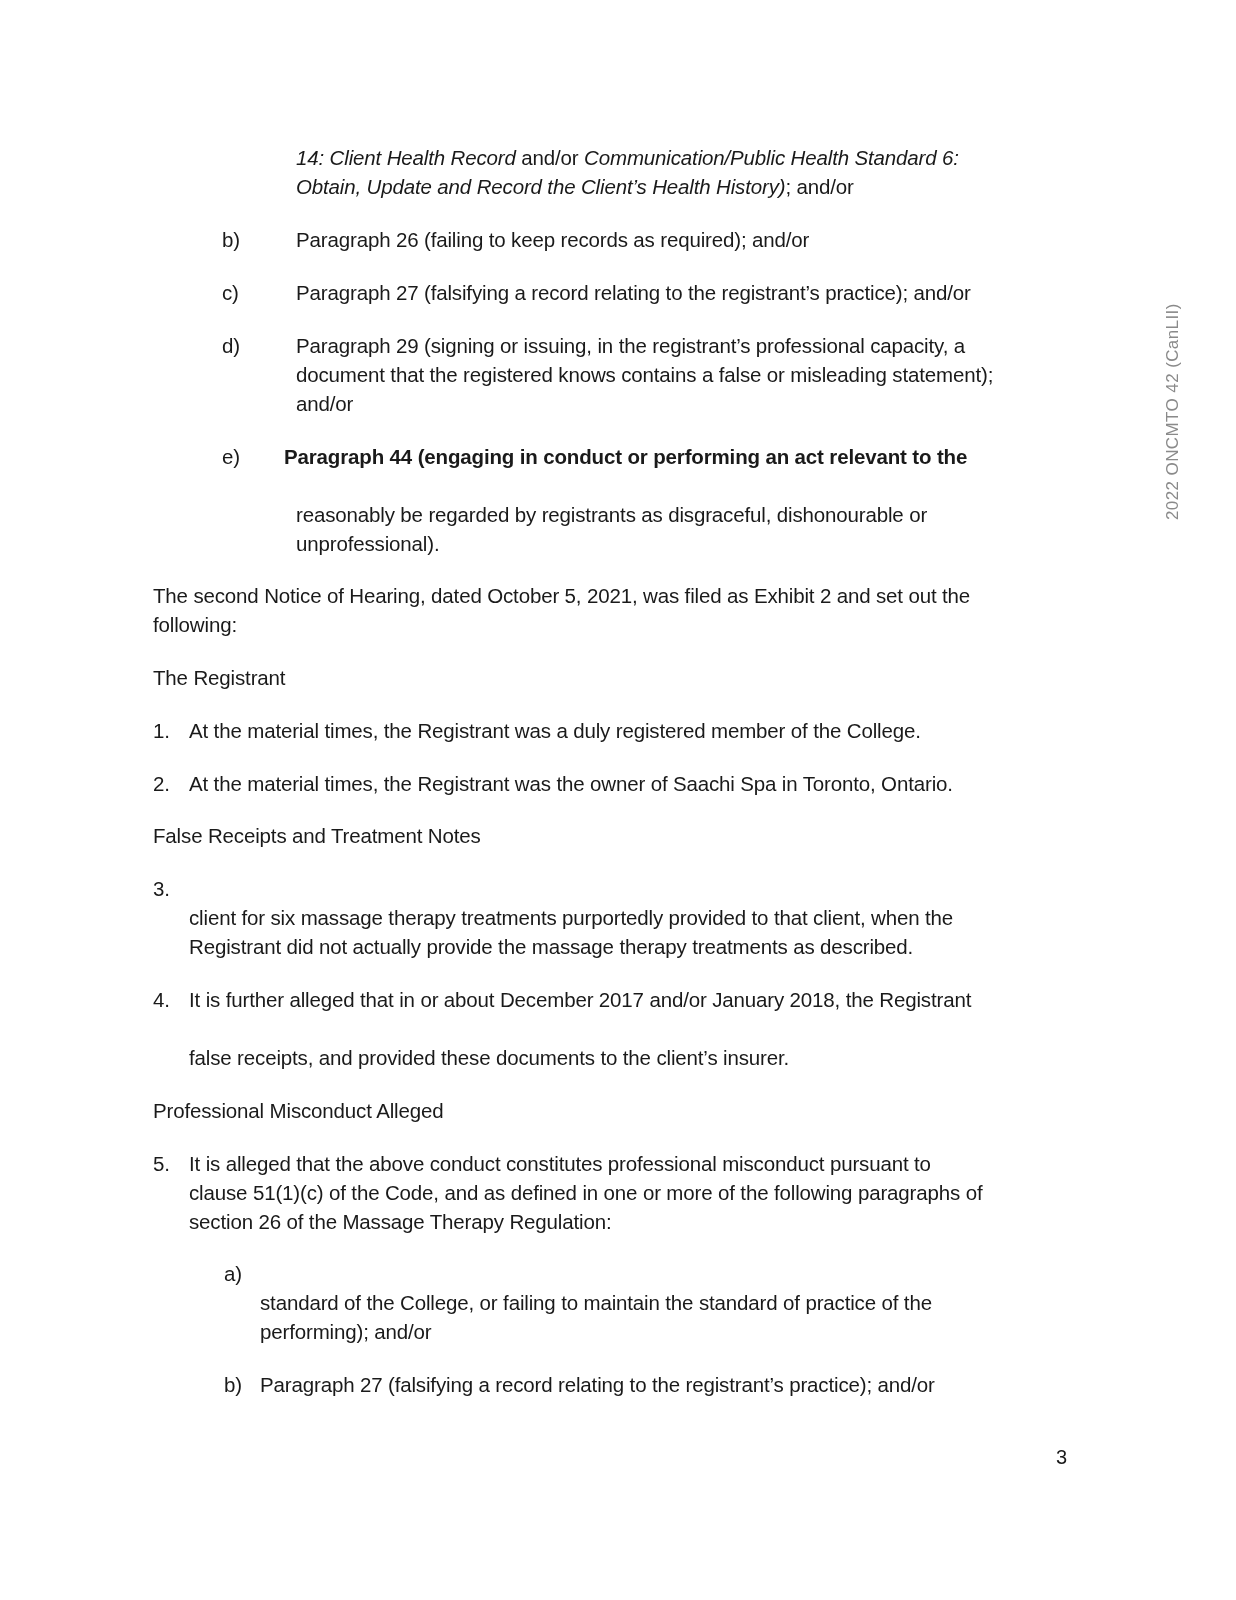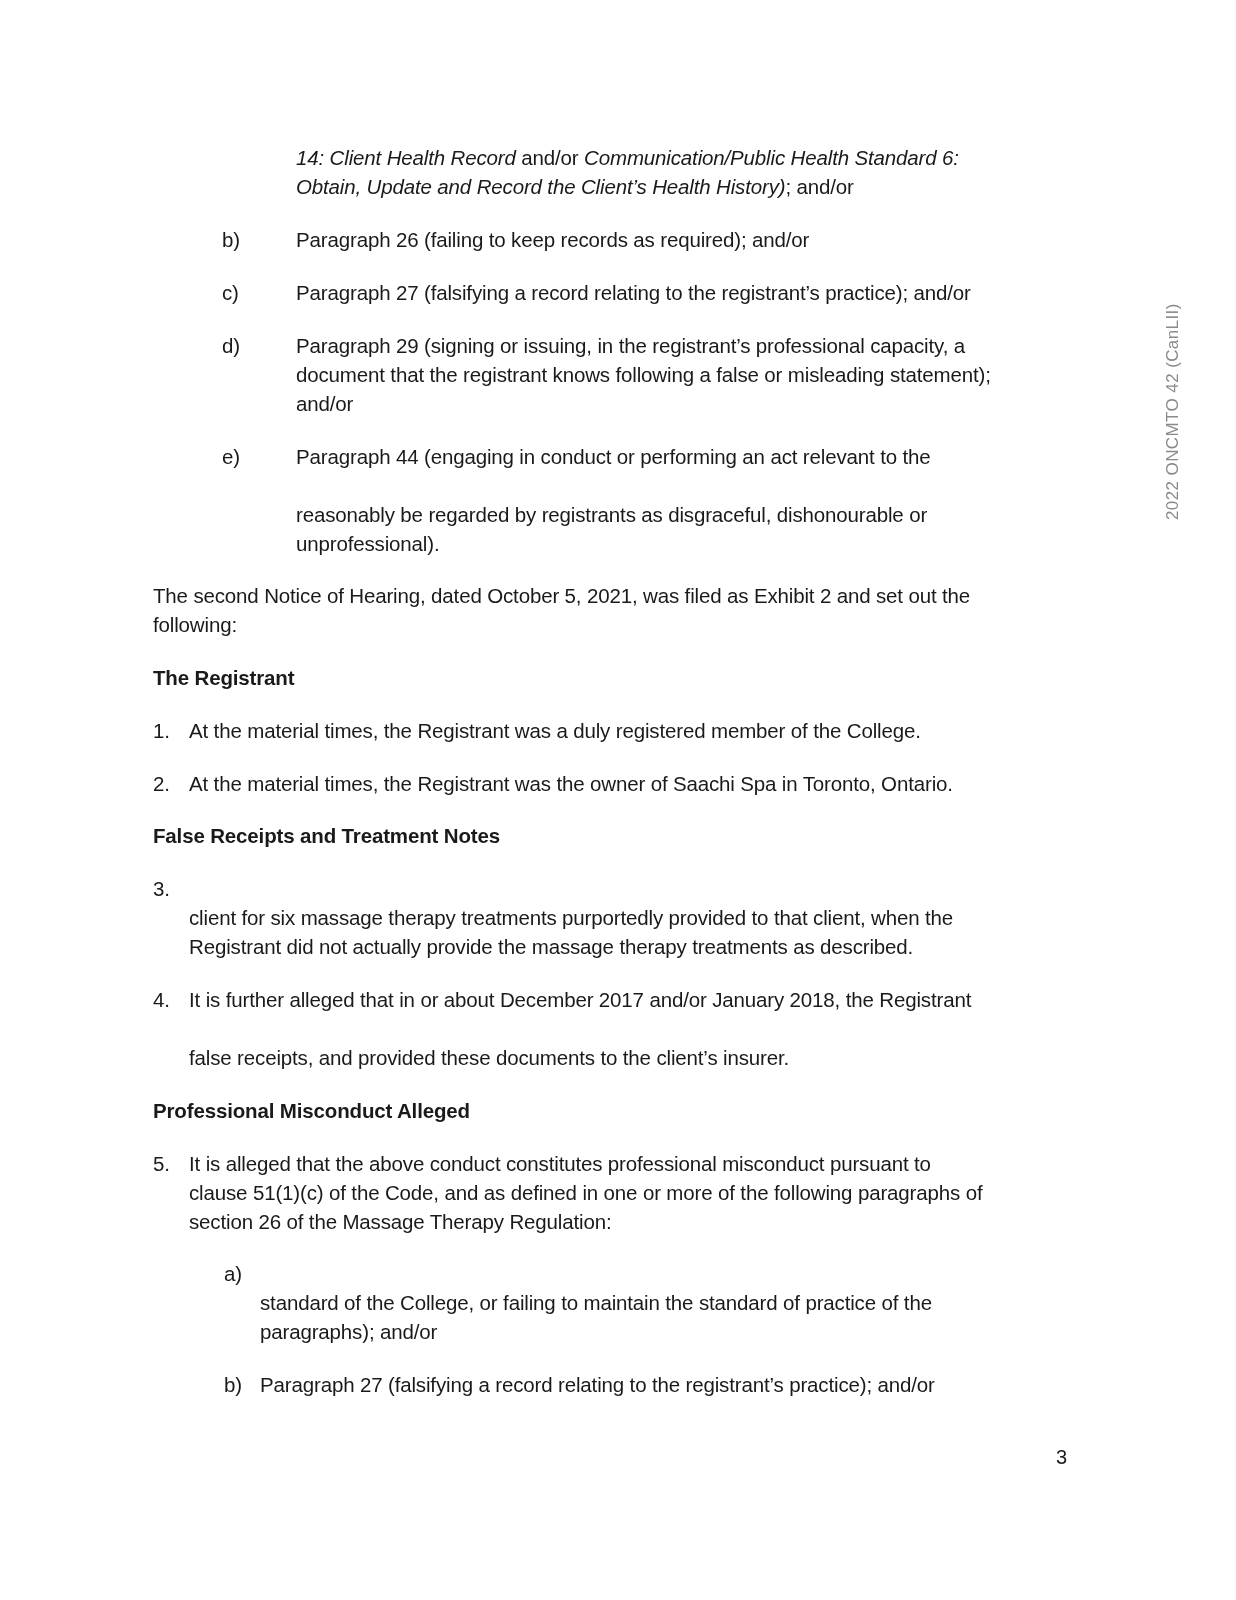--- a/index.html
+++ b/index.html
@@ -21,21 +21,21 @@
       width: 1060px; height: 1600px;
     }
     .t {
       position: absolute;
       font-size: 20.5px;
       line-height: 29px;
       letter-spacing: -0.15px;
       white-space: nowrap;
     }
     .it { font-style: italic; }
-    .b { font-weight: bold; }
+    .b { font-weight: normal; }
     .side-stamp {
       position: absolute;
       left: 1163px;
       top: 520px;
       transform-origin: 0 0;
       transform: rotate(-90deg);
       font-family: "Liberation Sans", "DejaVu Sans", sans-serif;
       font-size: 17px;
       color: #8a8a8a;
       letter-spacing: 0.4px;
@@ -57,25 +57,25 @@
   <div class="t" style="left:296px; top:172px;"><span class="it">Obtain, Update and Record the Client’s Health History)</span><span>; and/or</span></div>
 
   <div class="t" style="left:222px; top:225px;">b)</div>
   <div class="t" style="left:296px; top:225px;">Paragraph 26 (failing to keep records as required); and/or</div>
 
   <div class="t" style="left:222px; top:278px;">c)</div>
   <div class="t" style="left:296px; top:278px;">Paragraph 27 (falsifying a record relating to the registrant’s practice); and/or</div>
 
   <div class="t" style="left:222px; top:331px;">d)</div>
   <div class="t" style="left:296px; top:331px;">Paragraph 29 (signing or issuing, in the registrant’s professional capacity, a</div>
-  <div class="t" style="left:296px; top:360px;">document that the registrant knows following a false or misleading statement);</div>
+  <div class="t" style="left:296px; top:360px;">document that the registered knows contains a false or misleading statement);</div>
   <div class="t" style="left:296px; top:389px;">and/or</div>
 
   <div class="t" style="left:222px; top:442px;">e)</div>
-  <div class="t" style="left:296px; top:442px;">Paragraph 44 (engaging in conduct or performing an act relevant to the</div>
+  <div class="t" style="left:284px; top:442px;font-weight:bold;">Paragraph 44 (engaging in conduct or performing an act relevant to the</div>
   <div class="t" style="left:296px; top:500px;">reasonably be regarded by registrants as disgraceful, dishonourable or</div>
   <div class="t" style="left:296px; top:529px;">unprofessional).</div>
 
   <div class="t" style="left:153px; top:581px;">The second Notice of Hearing, dated October 5, 2021, was filed as Exhibit 2 and set out the</div>
   <div class="t" style="left:153px; top:610px;">following:</div>
 
   <div class="t b" style="left:153px; top:663px;">The Registrant</div>
   <div class="t" style="left:153px; top:716px;">1.</div>
   <div class="t" style="left:189px; top:716px;">At the material times, the Registrant was a duly registered member of the College.</div>
   <div class="t" style="left:153px; top:769px;">2.</div>
@@ -90,20 +90,20 @@
   <div class="t" style="left:189px; top:1043px;">false receipts, and provided these documents to the client’s insurer.</div>
 
   <div class="t b" style="left:153px; top:1096px;">Professional Misconduct Alleged</div>
   <div class="t" style="left:153px; top:1149px;">5.</div>
   <div class="t" style="left:189px; top:1149px;">It is alleged that the above conduct constitutes professional misconduct pursuant to</div>
   <div class="t" style="left:189px; top:1178px;">clause 51(1)(c) of the Code, and as defined in one or more of the following paragraphs of</div>
   <div class="t" style="left:189px; top:1207px;">section 26 of the Massage Therapy Regulation:</div>
 
   <div class="t" style="left:224px; top:1259px;">a)</div>
   <div class="t" style="left:260px; top:1288px;">standard of the College, or failing to maintain the standard of practice of the</div>
-  <div class="t" style="left:260px; top:1317px;">paragraphs); and/or</div>
+  <div class="t" style="left:260px; top:1317px;">performing); and/or</div>
   <div class="t" style="left:224px; top:1370px;">b)</div>
   <div class="t" style="left:260px; top:1370px;">Paragraph 27 (falsifying a record relating to the registrant’s practice); and/or</div>
 
   <div class="side-stamp">2022 ONCMTO 42 (CanLII)</div>
 
   <div class="page-number">3</div>
 </div>
 
 </body></html>

